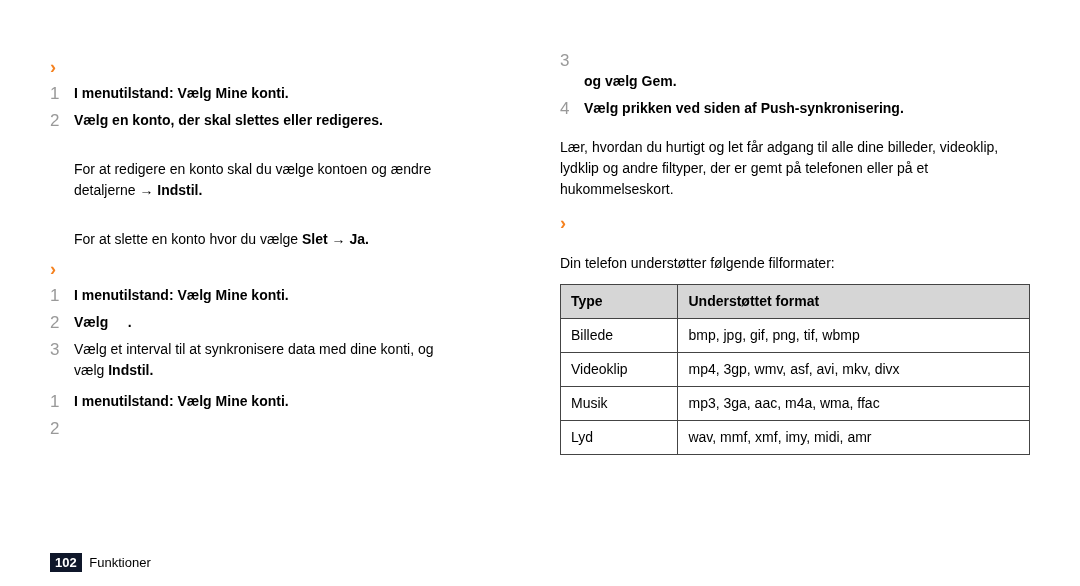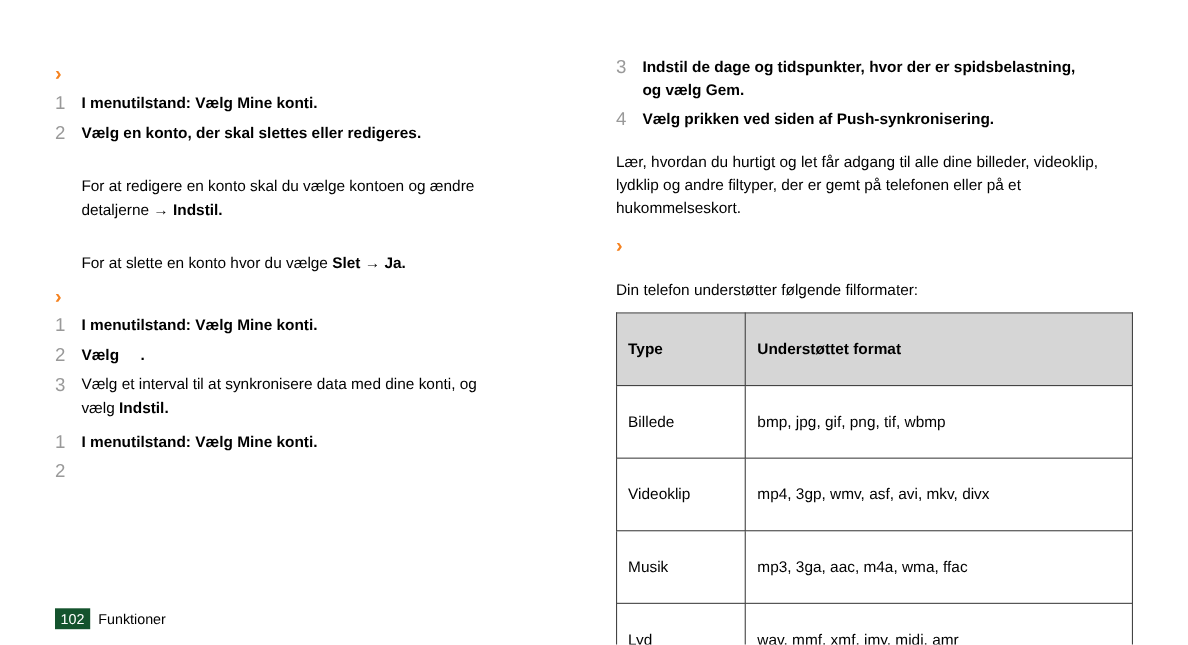--- a/index.html
+++ b/index.html
@@ -55,39 +55,39 @@
     margin-top: 28px;
   }
   p { margin: 16px 0 10px 0; }
   table.fmt {
     border-collapse: collapse;
     width: 100%;
     margin-top: 6px;
   }
   table.fmt th, table.fmt td {
     border: 1px solid #444;
-    padding: 22px 10px;
+    padding: 6px 10px;
     text-align: left;
     font-size: 14px;
   }
   table.fmt th {
     background: #d6d6d6;
     font-weight: bold;
   }
   .footer {
     position: absolute;
     bottom: 16px;
     left: 50px;
     font-size: 13px;
   }
   .pgnum {
-    background: #14532d;
+    background: #0f172a;
     color: #fff;
     padding: 2px 5px;
-    font-weight: normal;
+    font-weight: bold;
     margin-right: 4px;
   }
 </style>
 </head>
 <body>
 
 <div class="page">
 
   <div class="col">
 
@@ -137,21 +137,21 @@
         <span class="num">2</span>
       </li>
     </ol>
   </div>
 
   <div class="col">
 
     <ol class="steps">
       <li>
         <span class="num">3</span>
-        <span class="bold"><span>Indstil de dage og tidspunkter, hvor der er spidsbelastning,</span></span><br>
+        <br>
         <span class="bold"><span>og vælg </span><span>Gem.</span></span>
       </li>
       <li>
         <span class="num">4</span>
         <span class="bold"><span>Vælg prikken ved siden af </span><span>Push-synkronisering.</span></span>
       </li>
     </ol>
 
     <p style="margin-top:18px;">Lær, hvordan du hurtigt og let får adgang til alle dine billeder, videoklip, lydklip og andre filtyper, der er gemt på telefonen eller på et hukommelseskort.</p>
 

